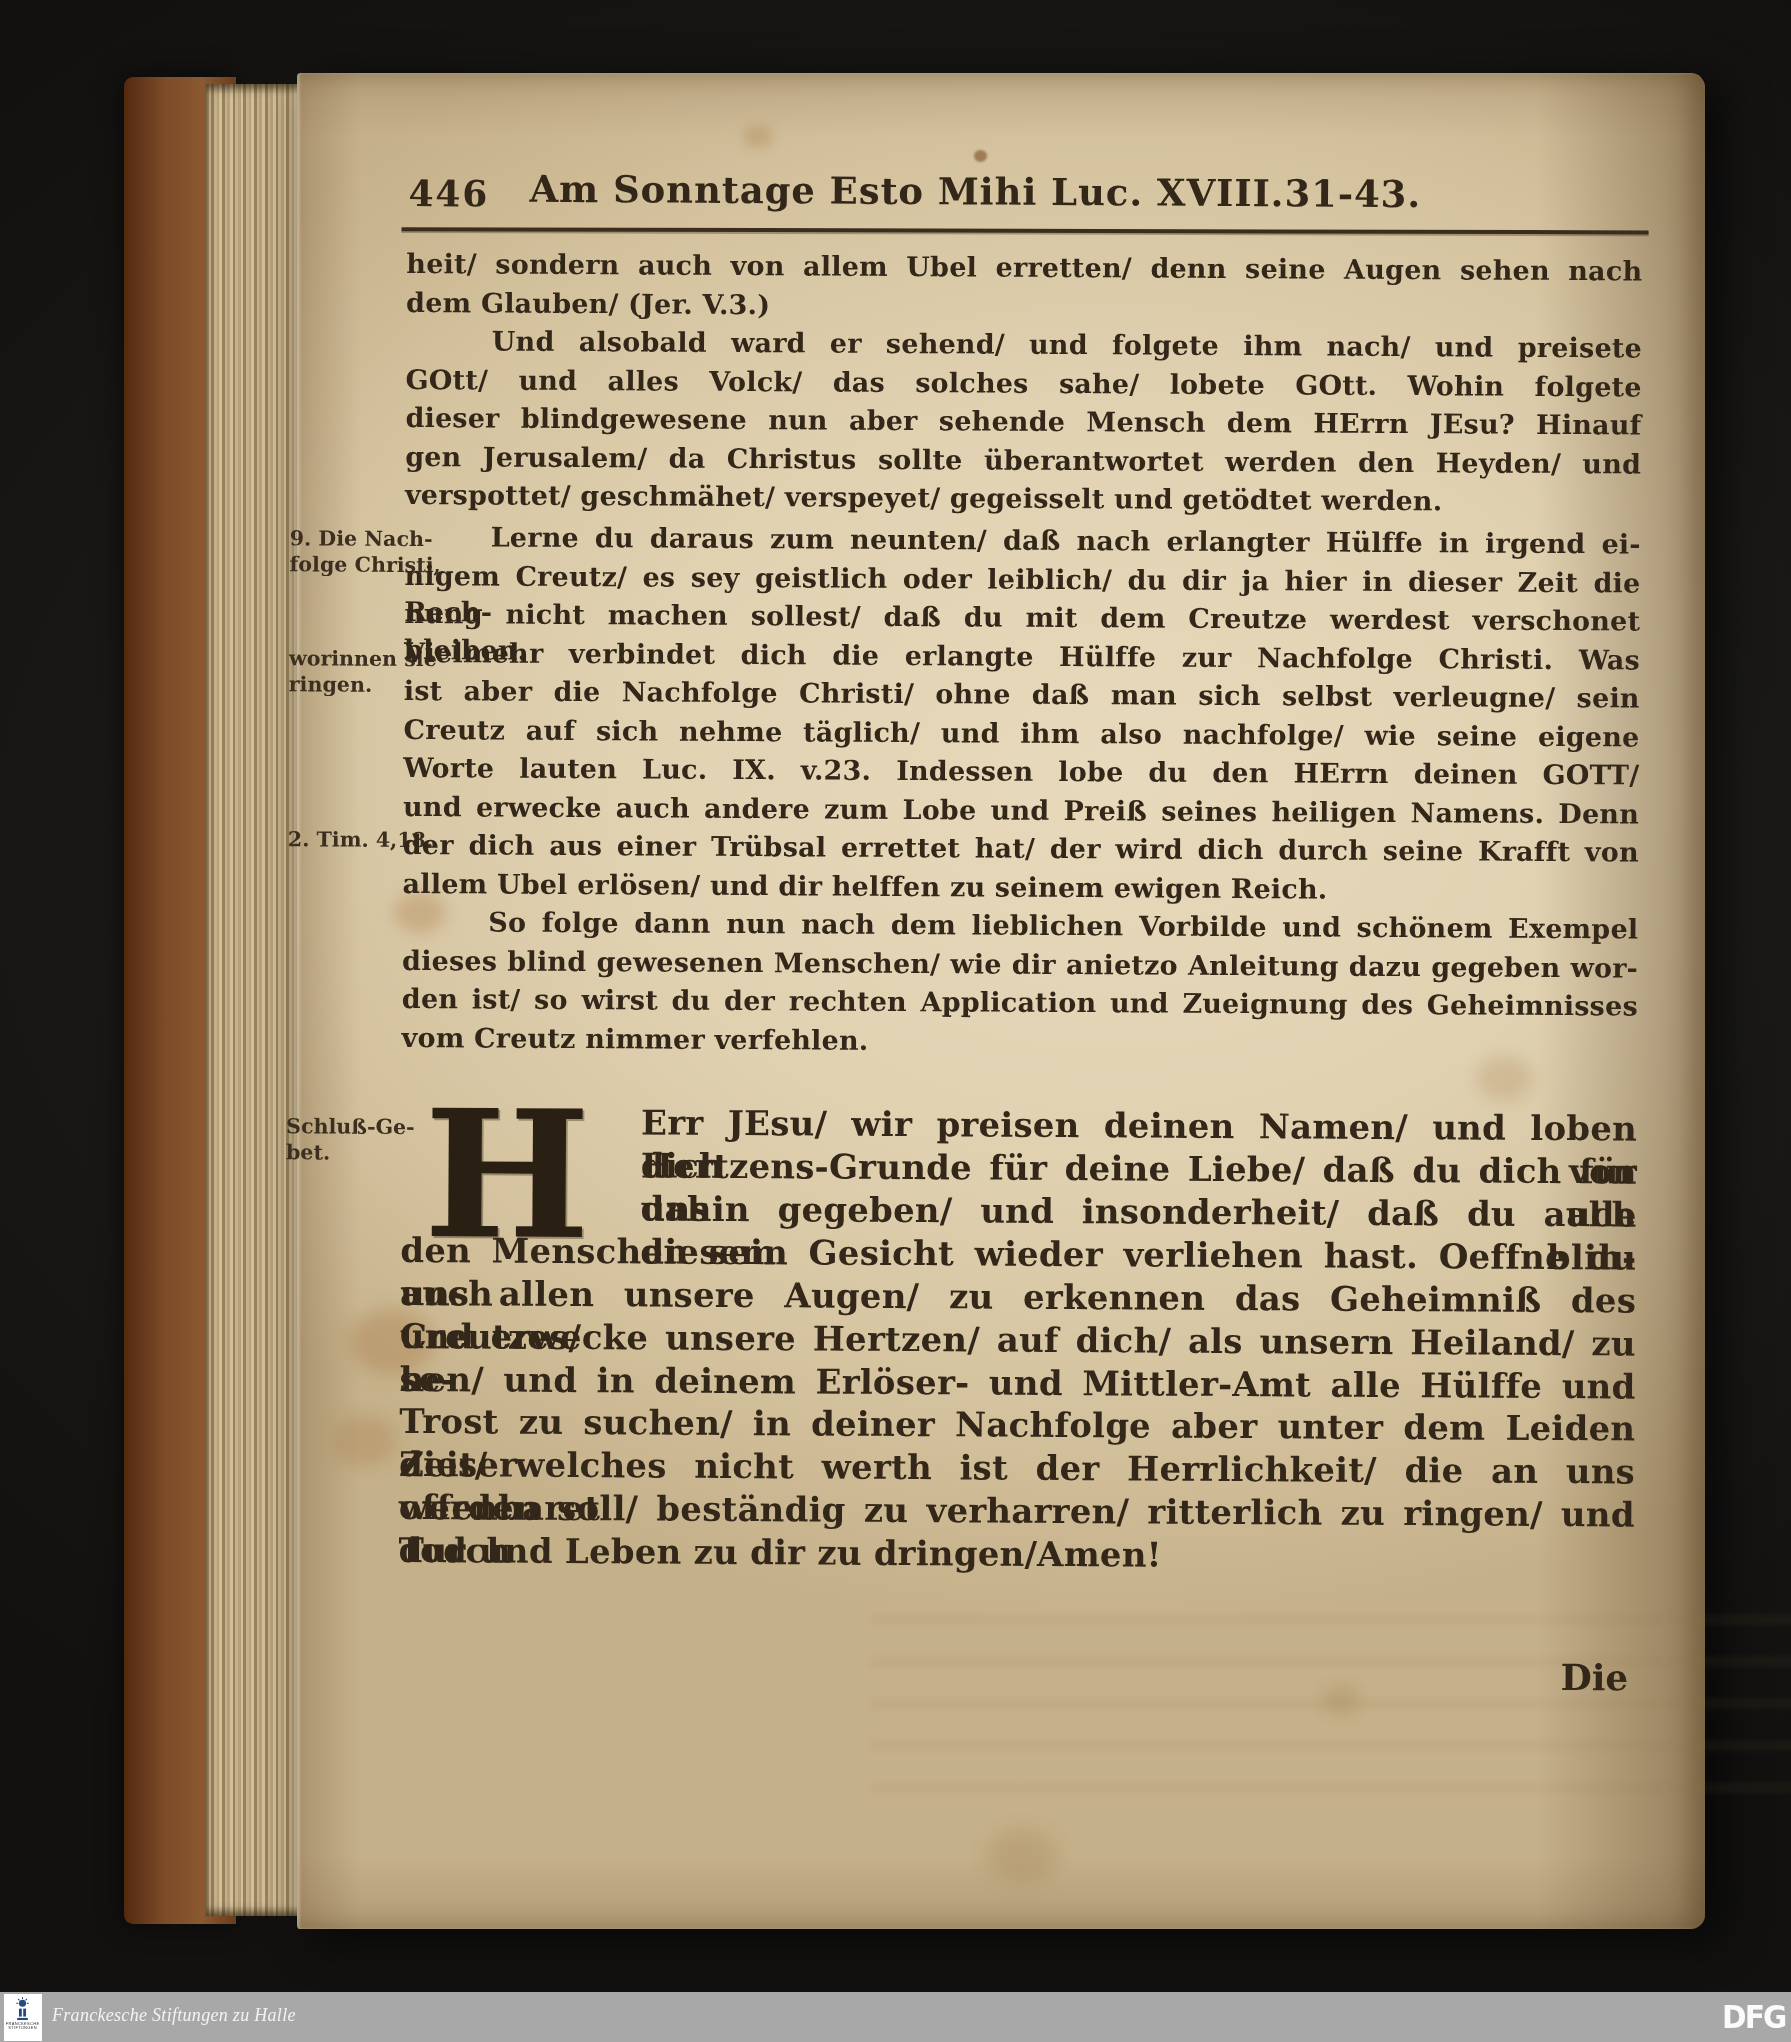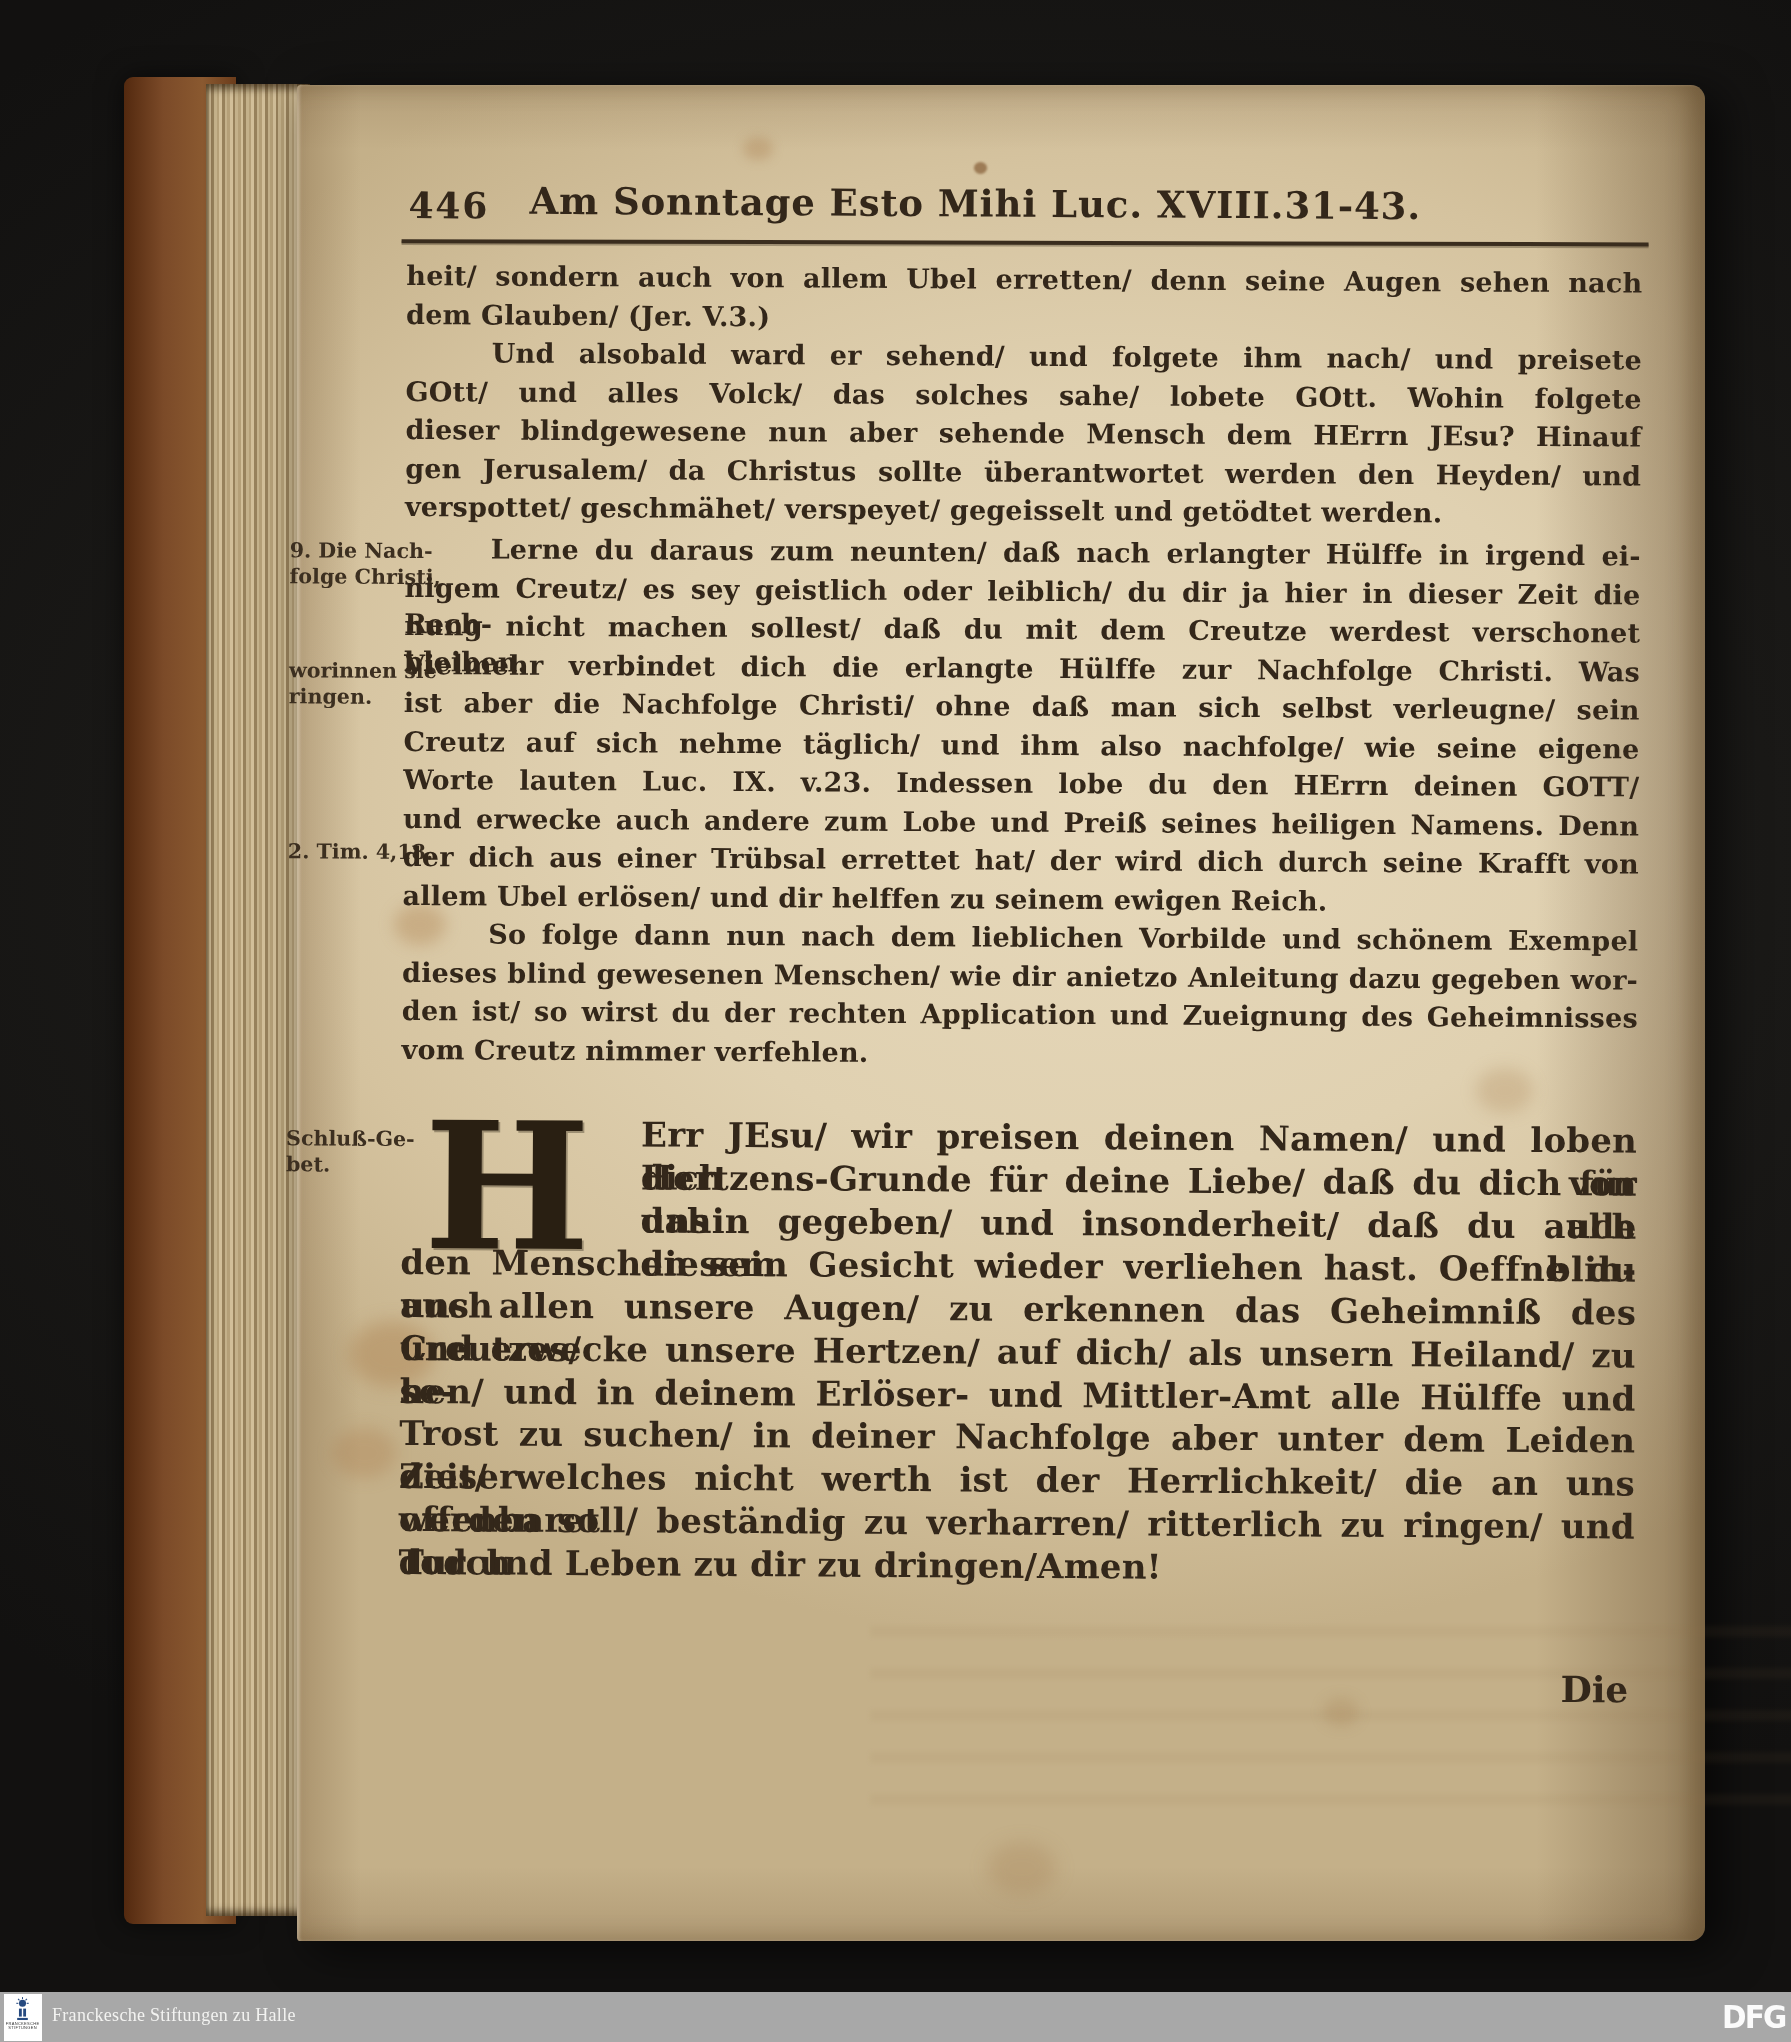--- a/index.html
+++ b/index.html
@@ -14,21 +14,21 @@
     background:linear-gradient(90deg,#53290f 0%,#7b4a28 35%,#8a5930 70%,#6b3c1b 100%);
     box-shadow:0 0 27px rgba(0,0,0,.6);}
   .page-edges{position:absolute;left:206px;top:84px;width:104px;height:1832px;
     background:repeating-linear-gradient(90deg,#b5a078 0 2.7px,#d2bf99 2.7px 5.4px,#97815b 5.4px 8px,#c4b18a 8px 10.7px);
     box-shadow:inset -7.2px 0 9px rgba(60,40,15,.5), inset 0 5.4px 7.2px rgba(40,25,10,.5), inset 0 -5.4px 7.2px rgba(40,25,10,.5);}
   .page{position:absolute;left:297px;top:73px;width:1408px;height:1856px;border-radius:3.6px 14.3px 14.3px 3.6px;
     background:
       linear-gradient(90deg, rgba(110,80,45,.30) 0%, rgba(110,80,45,0) 4.5%, rgba(0,0,0,0) 88%, rgba(75,50,22,.38) 99.5%),
       linear-gradient(0deg, rgba(100,70,40,.20) 0%, rgba(0,0,0,0) 4%, rgba(0,0,0,0) 96.5%, rgba(100,70,40,.16) 100%),
       radial-gradient(1119px 851px at 58% 38%, #e7d9bb 0%, #e0d1b1 45%, #d5c39f 74%, #c4b089 100%);
-    box-shadow:16px 9px 45px rgba(0,0,0,.65), inset -14.3px 0 23px rgba(70,45,18,.35), inset 2.7px 0 2.7px rgba(255,250,235,.35);margin-top:12px;}
+    box-shadow:16px 9px 45px rgba(0,0,0,.65), inset -14.3px 0 23px rgba(70,45,18,.35), inset 2.7px 0 2.7px rgba(255,250,235,.35);}
   .stain{position:absolute;border-radius:50%;pointer-events:none;}
   .ghost{position:absolute;left:573px;top:1514px;width:1057px;height:206px;opacity:.55;filter:blur(2.7px);
     background:repeating-linear-gradient(0deg, rgba(146,116,76,.14) 0 10.7px, rgba(0,0,0,0) 10.7px 42px);}
   
   .text-block{position:absolute;left:110px;top:88px;width:1236px;height:1728px;color:var(--ink);
     transform:rotate(.35deg);transform-origin:0 0;}
   .tl{position:absolute;left:0;width:100%;font-size:27px;line-height:36px;font-weight:700;
     letter-spacing:0.2px;white-space:nowrap;}
   .full{text-align:justify;text-align-last:justify;white-space:normal;}
   .endl{text-align:left;}
@@ -46,21 +46,21 @@
     font-weight:800;color:#291f12;text-shadow:1.8px 1.8px 0 rgba(41,31,18,.35);}
   .catchword{position:absolute;left:0;width:100%;top:1488px;text-align:right;padding-right:5.4px;
     box-sizing:border-box;font-size:36px;font-weight:700;}
   
   .footer-bar{position:absolute;left:0;top:1992px;width:1791px;height:51px;background:var(--bar);}
   .logo-box{position:absolute;left:3.6px;top:1994px;width:38px;height:47px;background:#ffffff;
     display:flex;flex-direction:column;align-items:center;justify-content:flex-start;padding-top:2.7px;box-sizing:border-box;}
   .logo-caption{font-family:"Liberation Sans",sans-serif;font-size:4px;line-height:4.5px;color:#333;
     letter-spacing:0.3px;text-align:center;}
   .inst-name{position:absolute;left:52px;top:2005px;font-family:"Liberation Serif",serif;
-    font-size:18px;color:#f3f3f1;letter-spacing:0.3px;}
+    font-size:18px;color:#f3f3f1;letter-spacing:0.3px;font-style:italic;}
   .dfg{position:absolute;right:5.4px;top:2000px;font-family:"DejaVu Sans",sans-serif;font-size:29.6px;
     font-weight:800;color:#fbfbfb;letter-spacing:-1.8px;transform:scaleY(1.05);}
 </style>
 </head>
 <body>
 
 <div class="stage">
 
   <div class="book-cover"></div>
   <div class="page-edges"></div>

